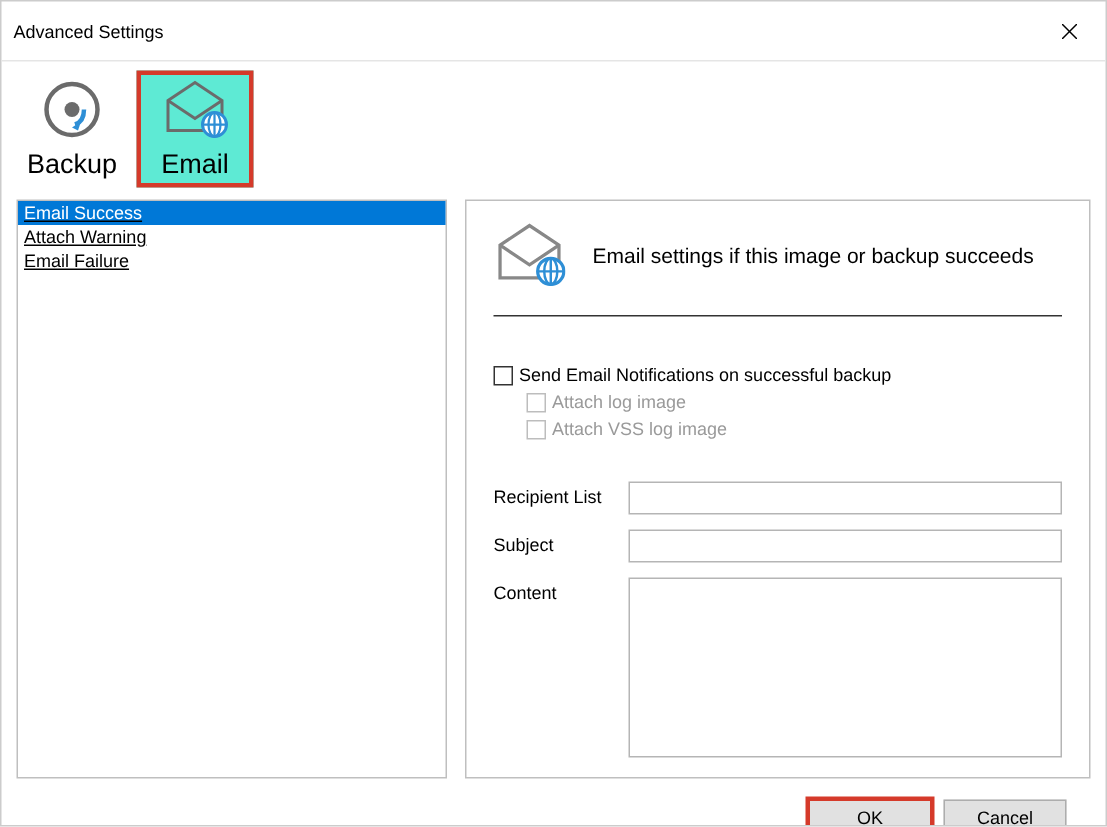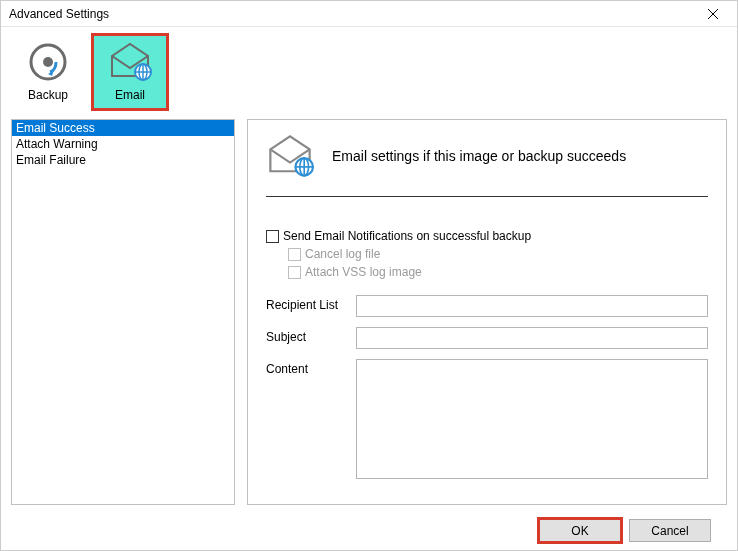--- a/index.html
+++ b/index.html
@@ -11,21 +11,21 @@
     color: #000;
     width: 738px;
     height: 551px;
     overflow: hidden;
     border: 1px solid #ccc;
   }
   .titlebar {
     display: flex;
     align-items: center;
     justify-content: space-between;
-    height: 26px;
+    height: 40px;
     padding: 0 6px 0 8px;
     border-bottom: 1px solid #e5e5e5;
   }
   .titlebar .title { font-size: 12px; }
   .titlebar .close {
     width: 36px; height: 24px;
     display: flex; align-items: center; justify-content: center;
     font-size: 14px; cursor: default;
   }
   .toolbar {
@@ -38,32 +38,33 @@
     display: flex; flex-direction: column;
     align-items: center; justify-content: center;
     gap: 6px;
     border: 2px solid transparent;
     background: transparent;
   }
   .tool-btn.selected {
     background: #5eead4;
     border: 3px solid #d53a2a;
   }
-  .tool-label { font-size: 12px; }
+  .tool-label { font-size: 18px; }
   .main {
     display: flex;
     gap: 12px;
     padding: 4px 10px 8px 10px;
     height: 398px;
   }
   .sidebar {
-    width: 224px;
+    width: 287px;
     border: 1px solid #bfbfbf;
     background: #fff;
     padding: 0;
+    text-decoration: underline;
   }
   .sidebar-item {
     padding: 1px 4px;
     font-size: 12px;
     white-space: nowrap;
   }
   .sidebar-item.selected {
     background: #0078d7;
     color: #fff;
   }
@@ -82,21 +83,21 @@
   .chk-row { display: flex; align-items: center; gap: 4px; margin-bottom: 4px; }
   .chk-row.sub { margin-left: 22px; color: #9a9a9a; }
   .chk-box {
     width: 13px; height: 13px; border: 1px solid #333; background: #fff; flex: none;
   }
   .chk-row.sub .chk-box { border-color: #bdbdbd; }
   .form-grid {
     display: grid;
     grid-template-columns: 90px 1fr;
     gap: 10px 0;
-    margin-top: 12px;
+    margin-top: 24px;
     align-items: start;
   }
   .form-label { font-size: 12px; padding-top: 3px; }
   .text-input {
     width: 100%; height: 22px;
     border: 1px solid #b5b5b5; background: #fff;
     font-family: inherit; font-size: 12px; padding: 2px 4px;
   }
   .textarea {
     width: 100%; height: 120px;
@@ -171,21 +172,21 @@
       <span class="header-title">Email settings if this image or backup succeeds</span>
     </div>
     <hr class="divider">
 
     <div class="chk-row">
       <span class="chk-box"></span>
       <span>Send Email Notifications on successful backup</span>
     </div>
     <div class="chk-row sub">
       <span class="chk-box"></span>
-      <span>Cancel log file</span>
+      <span>Attach log image</span>
     </div>
     <div class="chk-row sub">
       <span class="chk-box"></span>
       <span>Attach VSS log image</span>
     </div>
 
     <div class="form-grid">
       <div class="form-label">Recipient List</div>
       <input class="text-input" value="" style="">
       <div class="form-label">Subject</div>

